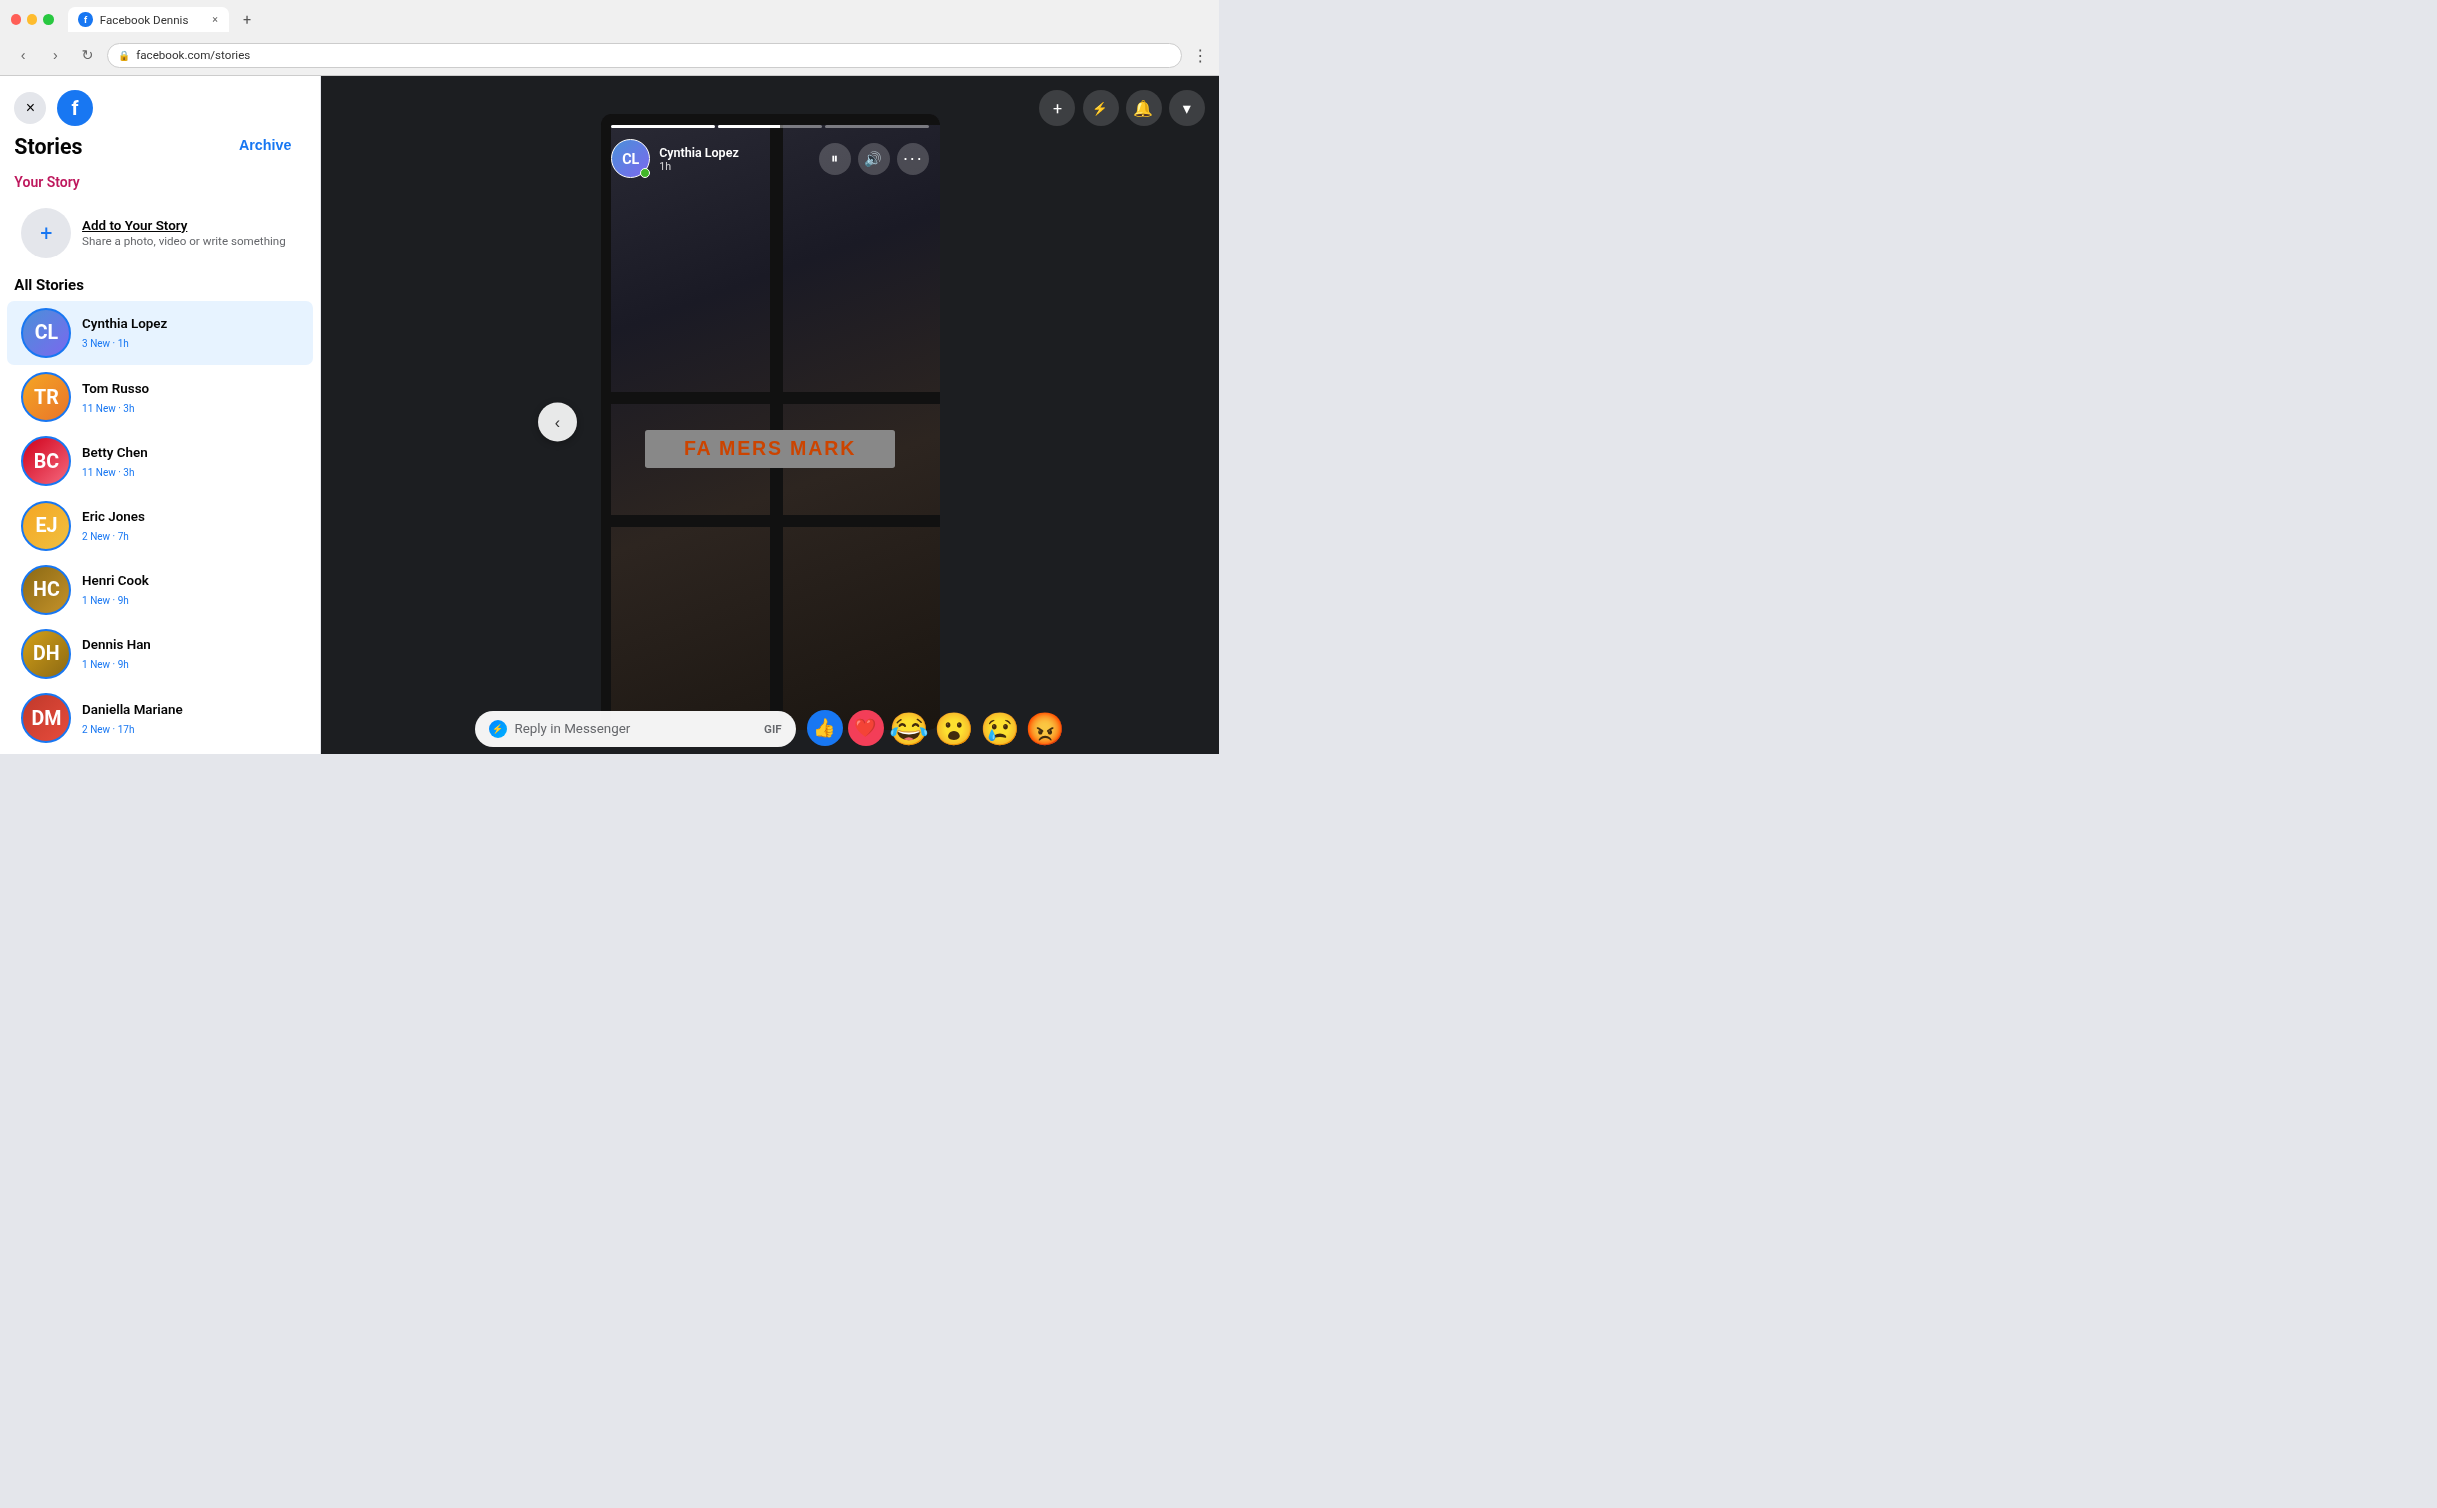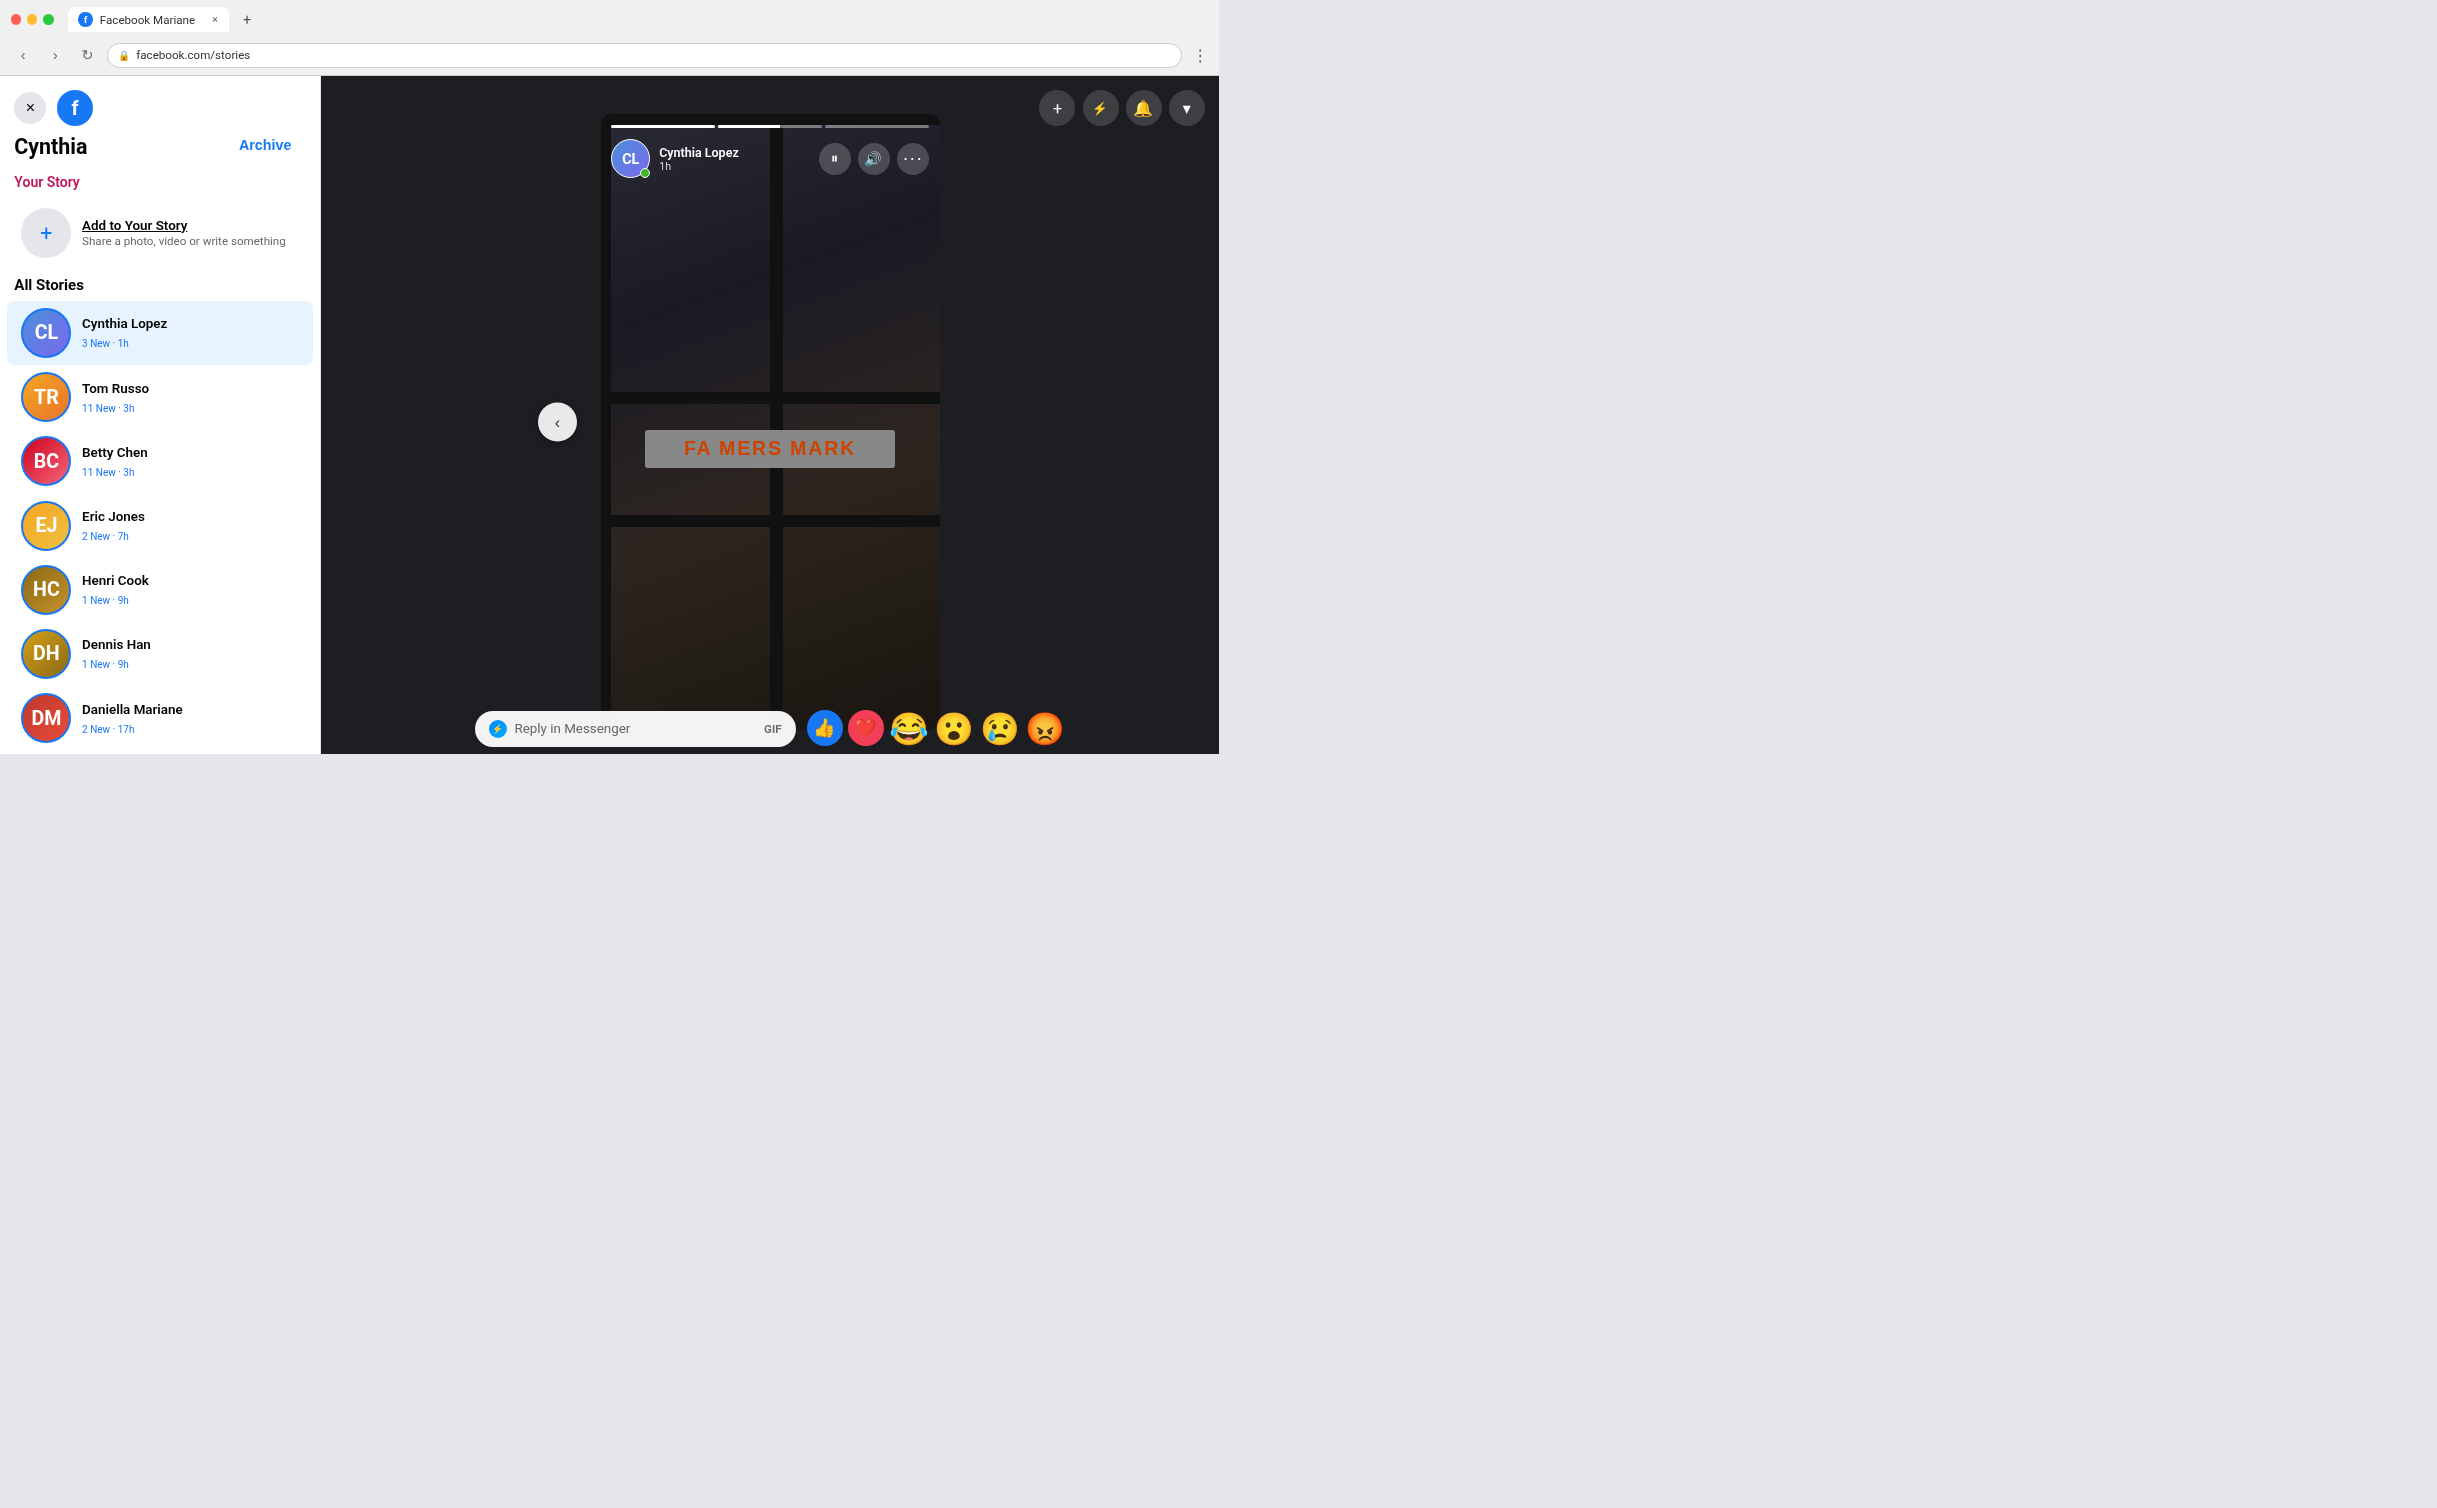--- a/index.html
+++ b/index.html
@@ -373,21 +373,21 @@
 
 <div class="browser-chrome">
   <div class="browser-titlebar">
     <div class="traffic-lights">
       <div class="traffic-light tl-red"></div>
       <div class="traffic-light tl-yellow"></div>
       <div class="traffic-light tl-green"></div>
     </div>
     <div class="browser-tab">
       <div class="tab-fb-icon">f</div>
-      <span>Facebook Mariane</span>
+      <span>Facebook Dennis</span>
       <span class="tab-close">×</span>
     </div>
     <span class="tab-new">+</span>
   </div>
   <div class="browser-addressbar">
     <button class="nav-btn">‹</button>
     <button class="nav-btn">›</button>
     <button class="nav-btn">↻</button>
     <div class="address-bar">
       <span class="lock-icon">🔒</span>
@@ -398,21 +398,21 @@
 </div>
 
 <div class="app-container">
 
   <div class="sidebar">
     <div class="sidebar-header">
       <button class="close-btn">×</button>
       <div class="fb-logo">f</div>
     </div>
     <div style="display:flex;align-items:center;padding:0 14.3px 7.1px;">
-      <span class="stories-title" style="padding:0;">Cynthia</span>
+      <span class="stories-title" style="padding:0;">Stories</span>
       <button class="archive-btn" style="margin-left:auto;">Archive</button>
     </div>
     <div class="your-story-label">Your Story</div>
     <div class="add-story-item">
       <div class="add-avatar">+</div>
       <div class="add-story-text">
         <div class="title">Add to Your Story</div>
         <div class="subtitle">Share a photo, video or write something</div>
       </div>
     </div>

